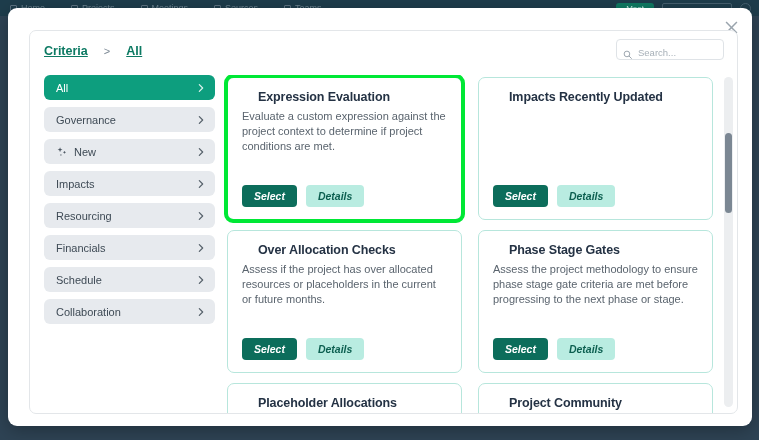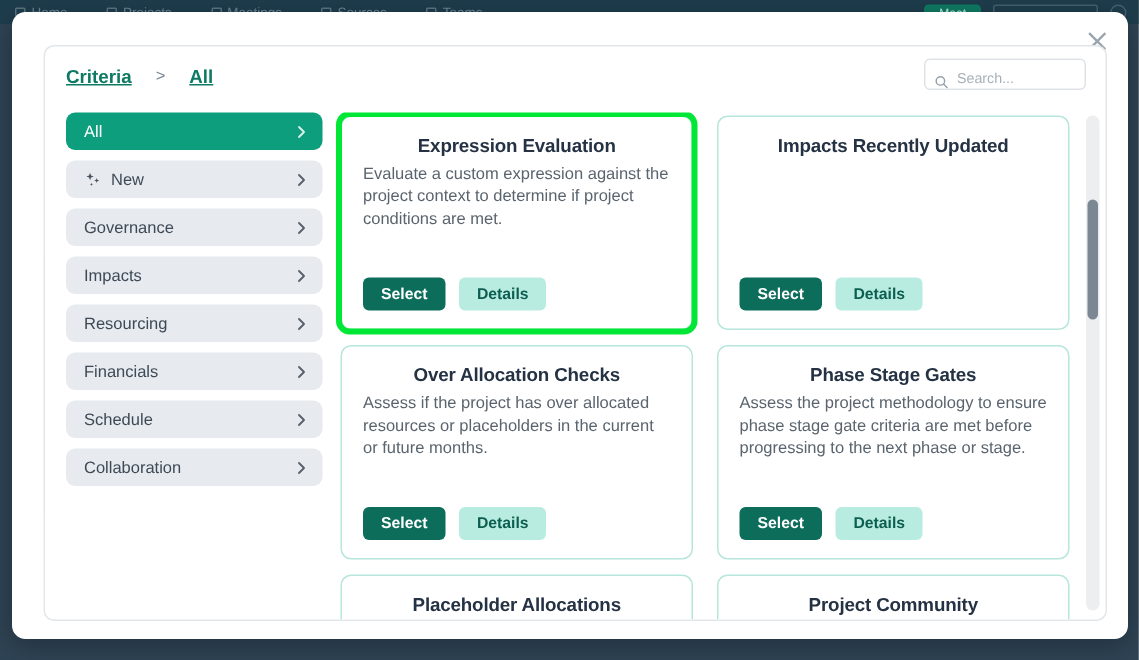--- a/index.html
+++ b/index.html
@@ -129,31 +129,31 @@
     border: 1px solid #b7e6dc;
     border-radius: 7px;
     padding: 12px 14px 12px;
     min-height: 143px;
     display: flex; flex-direction: column;
     position: relative;
   }
   .card h3 {
     margin: 0 16px 5px; font-size: 12.5px; color: #243244; font-weight: bold;
     letter-spacing: -.1px;
-    text-align: center;
   }
   .card p {
     margin: 0; font-size: 11px; line-height: 1.38; color: #5a646e;
   }
   .card-actions { margin-top: auto; display: flex; gap: 9px; padding-top: 10px; }
   .btn {
     border: none; border-radius: 4px; cursor: pointer;
     font-family: "Liberation Sans", sans-serif;
     font-size: 10.5px; font-weight: bold;
     padding: 5px 12px;
+    font-style: italic;
   }
   .btn-select { background: #0c6d5b; color: #ffffff; }
   .btn-details { background: #b9ece1; color: #0c5f50; }
 
   
   .highlight-ring {
     position: absolute;
     left: -4px; top: -4px; right: -4px; bottom: -4px;
     border: 4px solid #00e835;
     border-radius: 9px;
@@ -240,37 +240,37 @@
           </span>
           <span class="chev">
             <svg viewBox="0 0 12 12" aria-hidden="true">
                 <path d="M4 2 L8 6 L4 10" stroke="currentColor" stroke-width="1.5" fill="none" stroke-linecap="round" stroke-linejoin="round"></path>
               </svg>
           </span>
         </div>
 
         <div class="side-item">
           <span class="label">
+            <span>Governance</span>
+          </span>
+          <span class="chev">
+            <svg viewBox="0 0 12 12" aria-hidden="true">
+                <path d="M4 2 L8 6 L4 10" stroke="currentColor" stroke-width="1.5" fill="none" stroke-linecap="round" stroke-linejoin="round"></path>
+              </svg>
+          </span>
+        </div>
+
+        <div class="side-item">
+          <span class="label">
             <svg class="sparkle-icon" viewBox="0 0 16 16" aria-hidden="true">
               <path d="M5.4 1.6 L6.3 4 L8.7 4.9 L6.3 5.8 L5.4 8.2 L4.5 5.8 L2.1 4.9 L4.5 4 Z" fill="currentColor"></path>
               <path d="M11.3 6.2 L11.9 7.8 L13.5 8.4 L11.9 9 L11.3 10.6 L10.7 9 L9.1 8.4 L10.7 7.8 Z" fill="currentColor"></path>
               <path d="M6.6 10.4 L7 11.5 L8.1 11.9 L7 12.3 L6.6 13.4 L6.2 12.3 L5.1 11.9 L6.2 11.5 Z" fill="currentColor"></path>
             </svg>
             <span>New</span>
-          </span>
-          <span class="chev">
-            <svg viewBox="0 0 12 12" aria-hidden="true">
-                <path d="M4 2 L8 6 L4 10" stroke="currentColor" stroke-width="1.5" fill="none" stroke-linecap="round" stroke-linejoin="round"></path>
-              </svg>
-          </span>
-        </div>
-
-        <div class="side-item">
-          <span class="label">
-            <span>Governance</span>
           </span>
           <span class="chev">
             <svg viewBox="0 0 12 12" aria-hidden="true">
                 <path d="M4 2 L8 6 L4 10" stroke="currentColor" stroke-width="1.5" fill="none" stroke-linecap="round" stroke-linejoin="round"></path>
               </svg>
           </span>
         </div>
 
         <div class="side-item">
           <span class="label">

